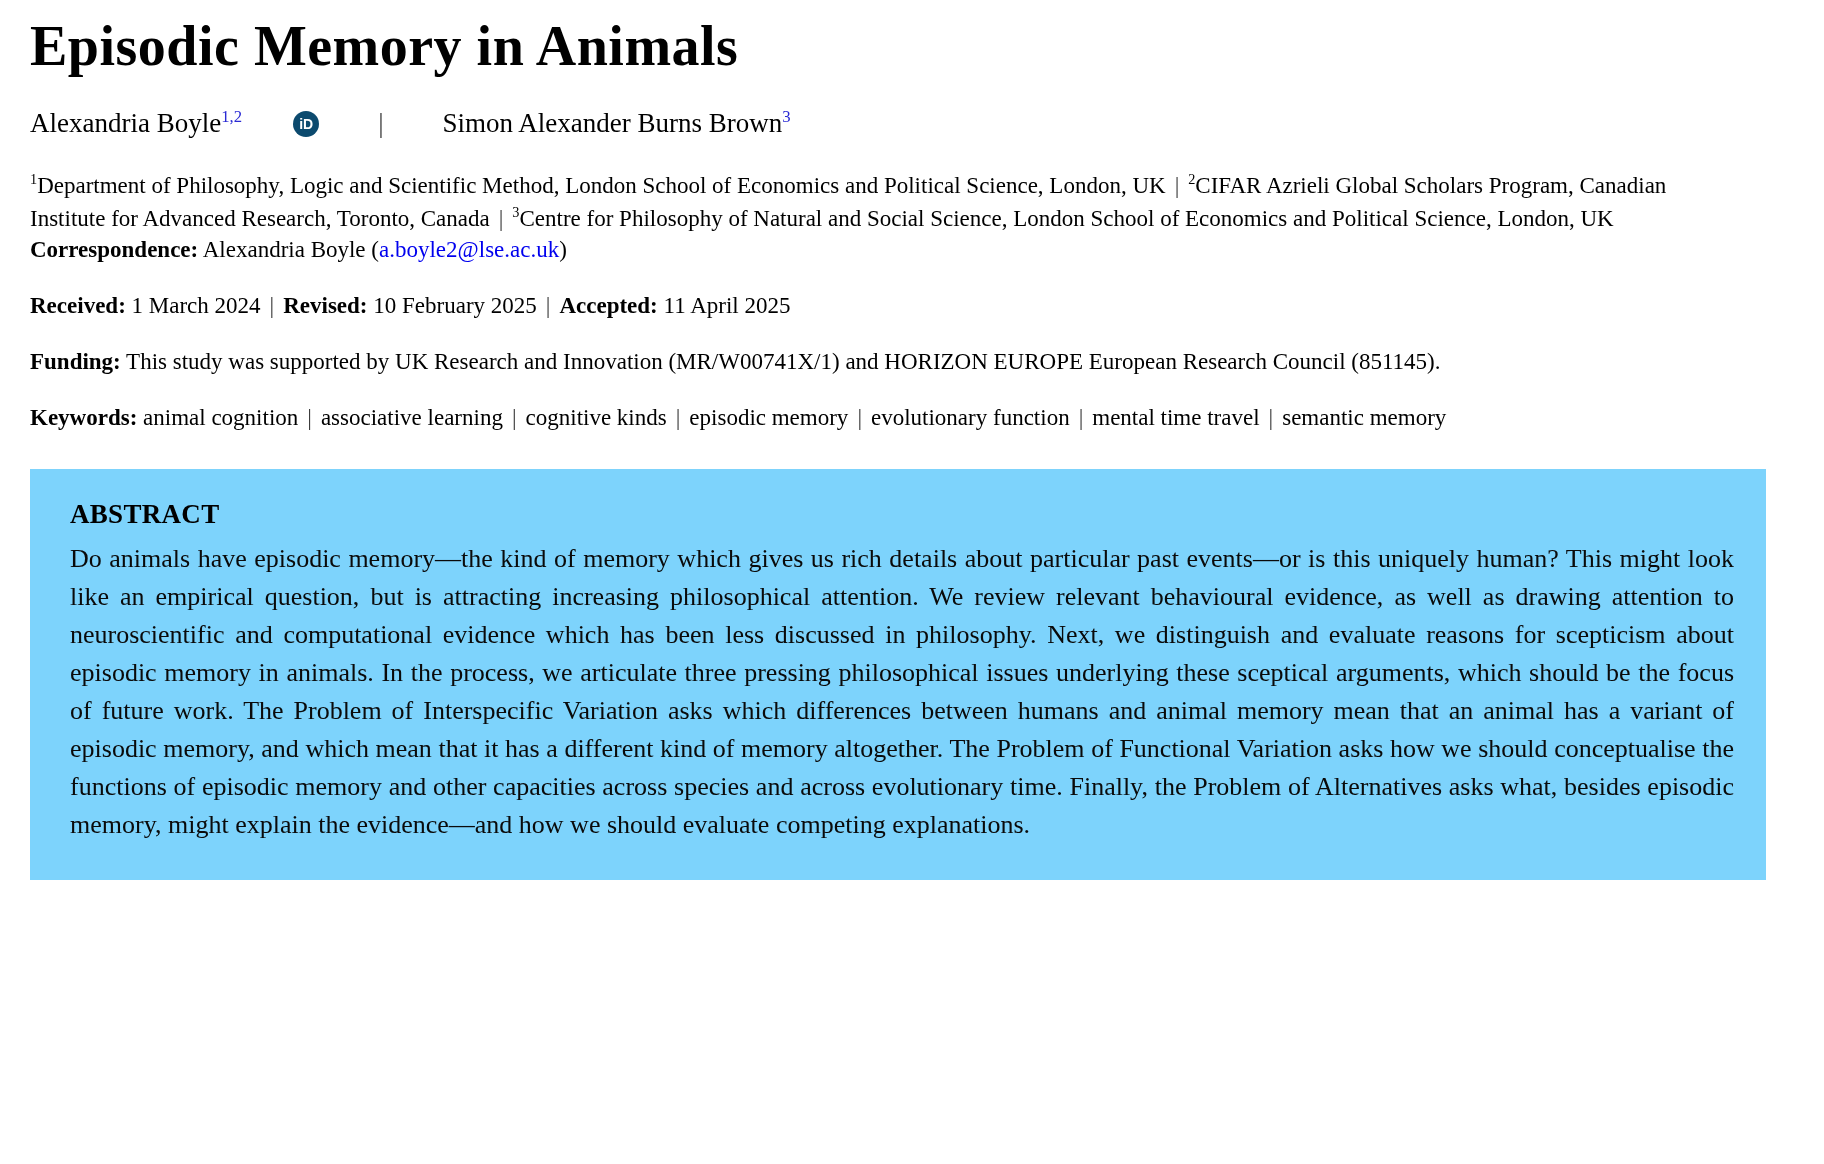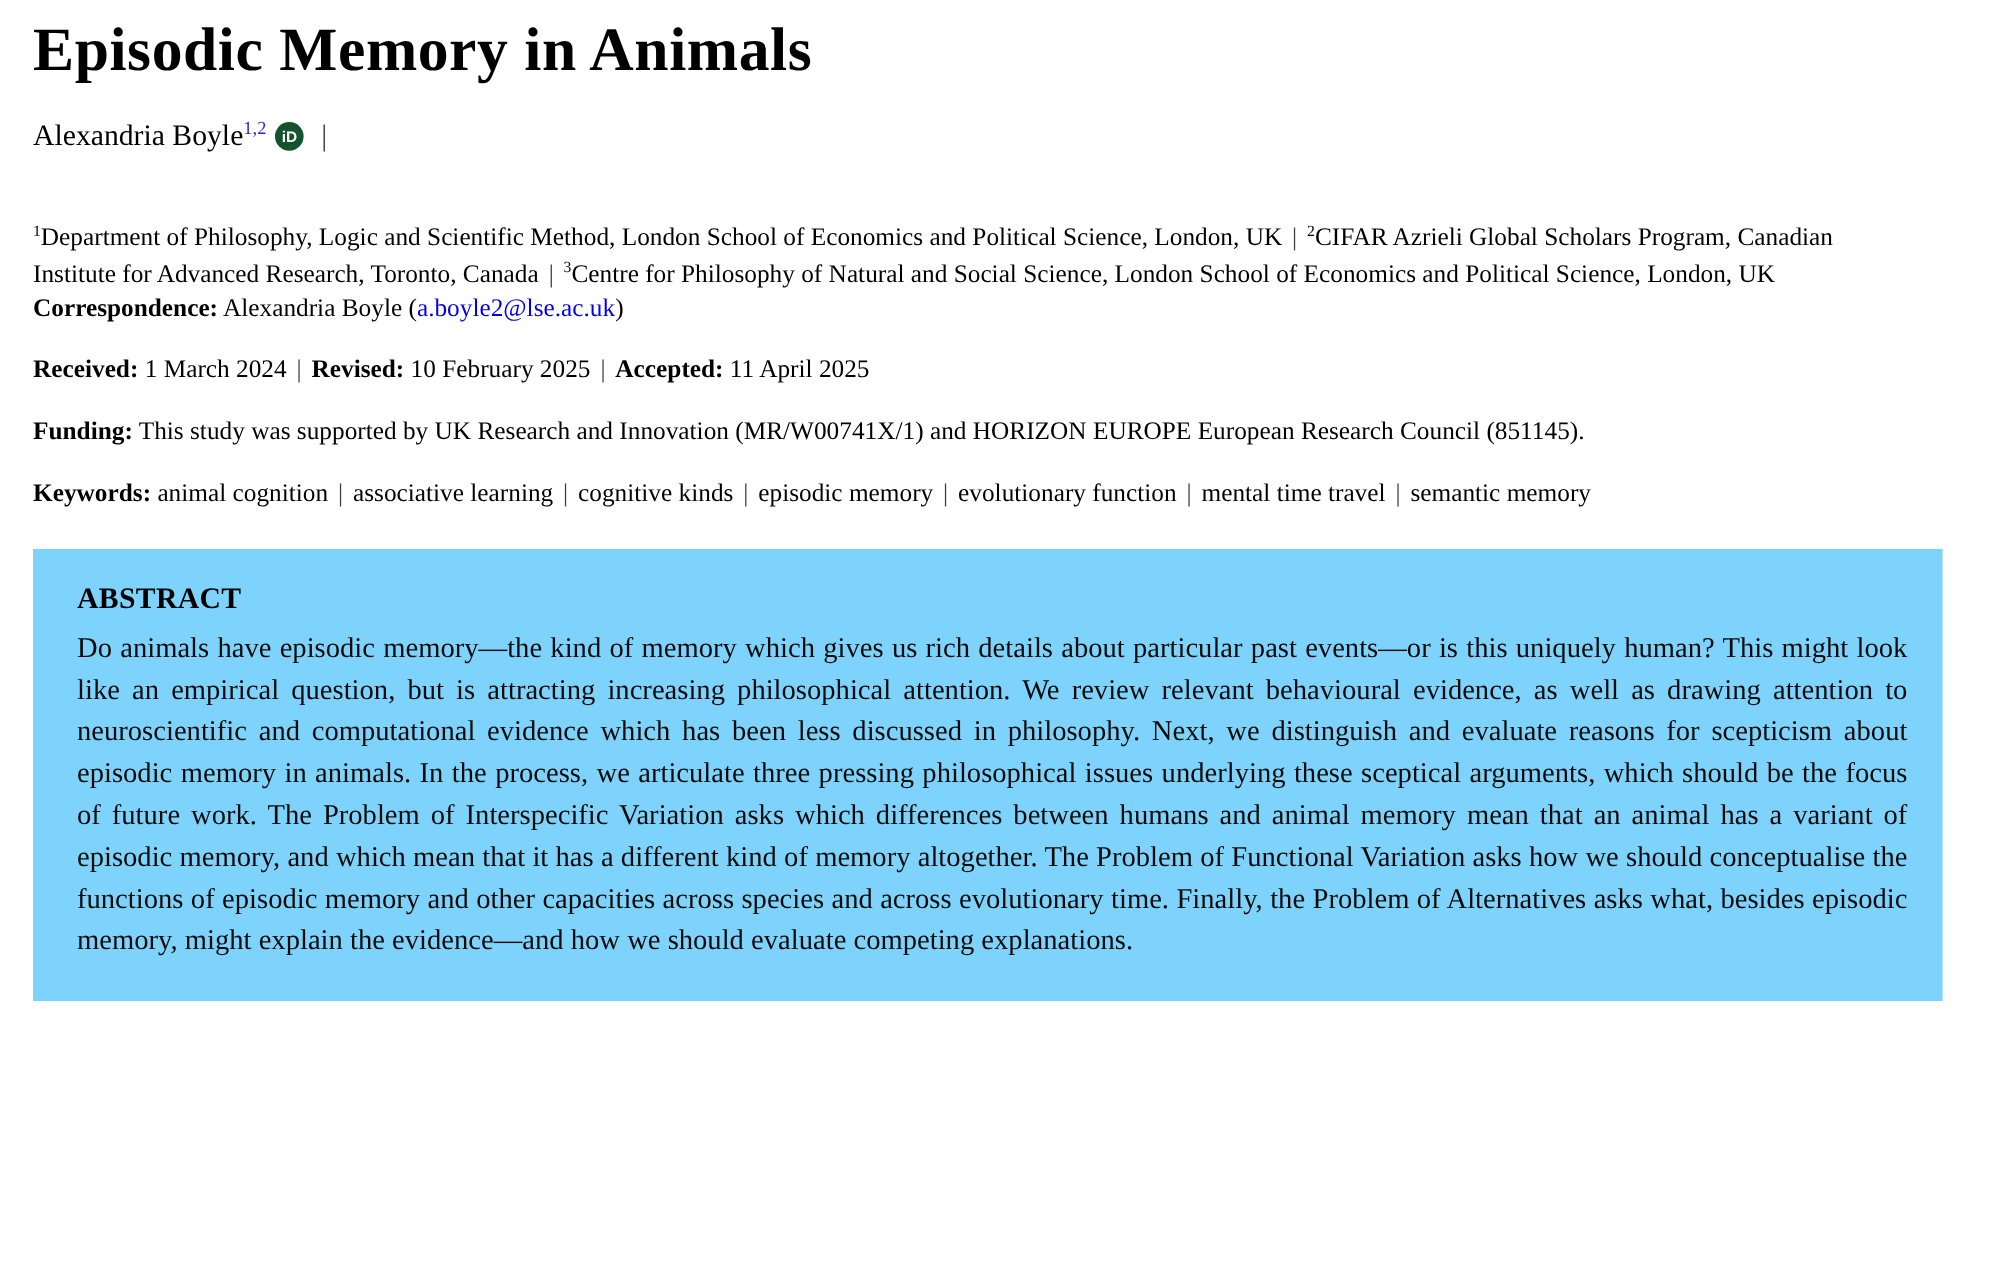--- a/index.html
+++ b/index.html
@@ -16,39 +16,40 @@
   }
   .title {
     font-size: 56px;
     font-weight: 700;
     letter-spacing: 0.5px;
     margin-top: 6px;
     margin-bottom: 30px;
   }
   .authors {
     font-size: 27px;
-    margin-bottom: 60px;
+    margin-bottom: 30px;
     display: flex;
     align-items: center;
+    gap: 43px;
   }
   .author-sup, .aff-sup {
     font-size: 0.62em;
     vertical-align: super;
     line-height: 0;
   }
   .author-sup { color: #2a2ad4; }
   .aff-sup { color: #000; }
   .orcid {
     display: inline-flex;
     align-items: center;
     justify-content: center;
     width: 26px;
     height: 26px;
     border-radius: 50%;
-    background: #14532d;
+    background: #0c4a6e;
     color: #ffffff;
     font-family: "Liberation Sans", sans-serif;
     font-size: 14px;
     font-weight: 700;
     margin-left: 8px;
     cursor: pointer;
   }
   .authors .bar {
     padding: 0 16px;
     color: #444;
@@ -96,20 +97,23 @@
 <div class="page">
 
   <h1 class="title">Episodic Memory in Animals</h1>
 
   <div class="authors">
     <span>
       <span>Alexandria Boyle</span><sup class="author-sup">1,2</sup>
     </span>
     <span class="orcid">iD</span>
     <span class="bar">|</span>
+    <span>
+      <span>Simon Alexander Burns Brown</span><sup class="author-sup">3</sup>
+    </span>
   </div>
 
   <p class="affiliations"><sup class="aff-sup">1</sup><span>Department of Philosophy, Logic and Scientific Method, London School of Economics and Political Science, London, UK</span><span class="bar">|</span><sup class="aff-sup">2</sup><span>CIFAR Azrieli Global Scholars Program, Canadian Institute for Advanced Research, Toronto, Canada</span><span class="bar">|</span><sup class="aff-sup">3</sup><span>Centre for Philosophy of Natural and Social Science, London School of Economics and Political Science, London, UK</span></p>
 
   <p class="meta"><b>Correspondence:</b><span> Alexandria Boyle (</span><span class="email-link">a.boyle2@lse.ac.uk</span><span>)</span></p>
 
   <p class="meta"><b>Received:</b><span> 1 March 2024</span><span class="bar">|</span><b>Revised:</b><span> 10 February 2025</span><span class="bar">|</span><b>Accepted:</b><span> 11 April 2025</span></p>
 
   <p class="meta"><b>Funding:</b><span> This study was supported by UK Research and Innovation (MR/W00741X/1) and HORIZON EUROPE European Research Council (851145).</span></p>
 

